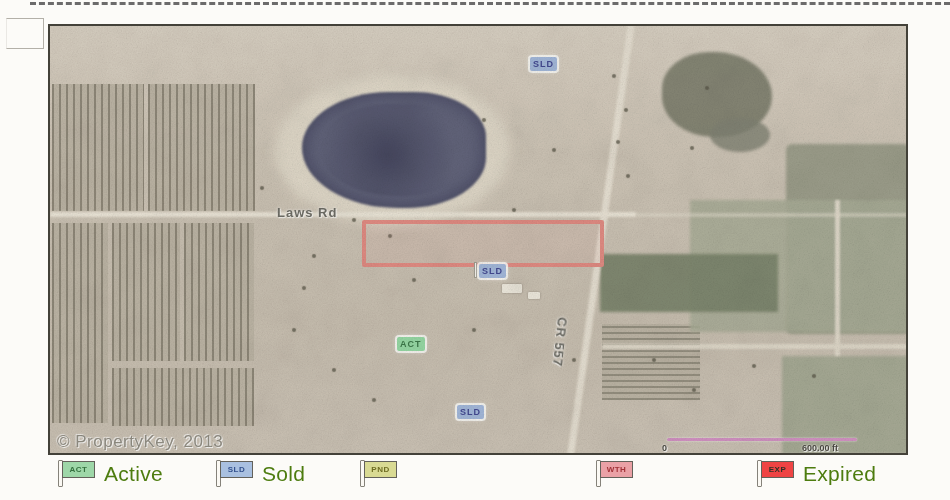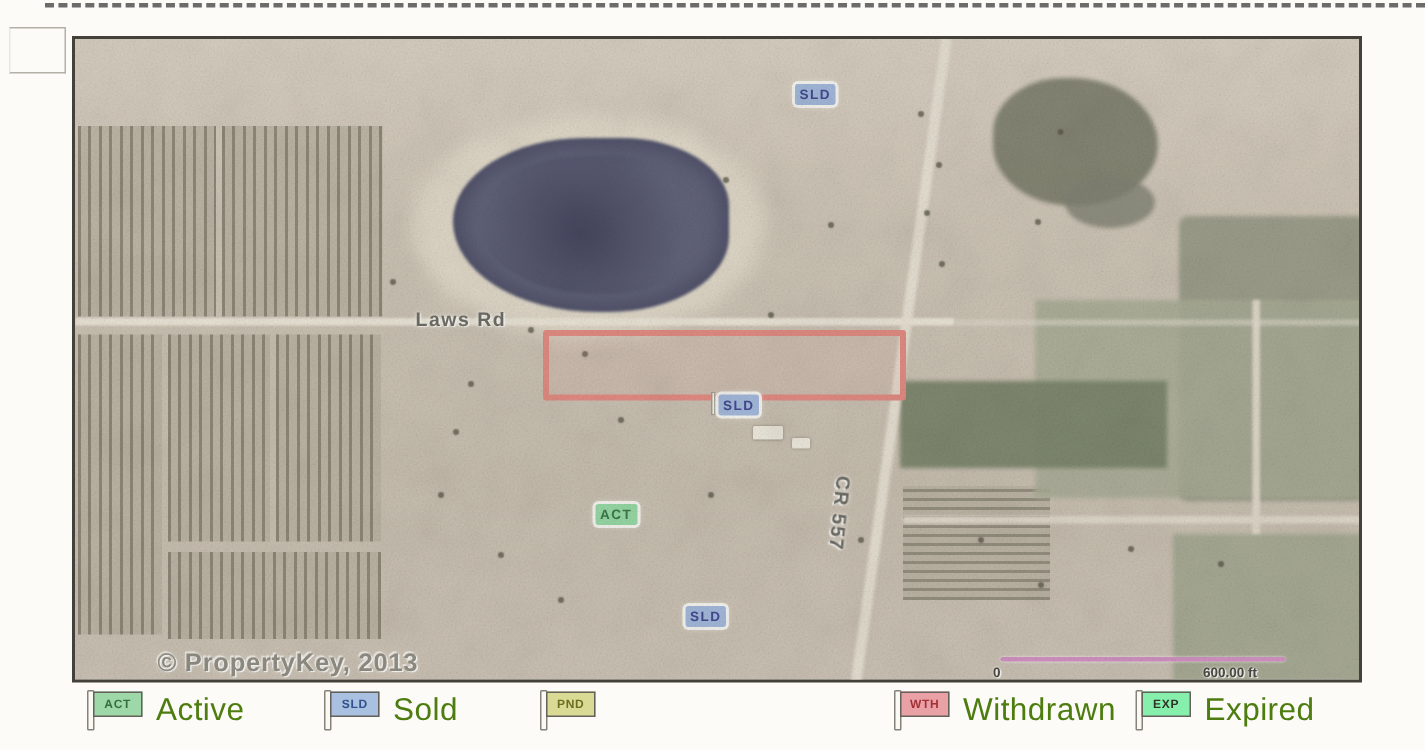--- a/index.html
+++ b/index.html
@@ -78,22 +78,22 @@
   .badge { position:static; display:inline-block; font-size:9px; font-weight:bold; letter-spacing:1px;
     padding:2px 3px; border-radius:2px; filter: blur(.3px);
     box-shadow: 0 0 0 2px rgba(252,252,248,.85), 0 0 5px rgba(255,255,255,.9); }
   .marker-pole { position:static; display:inline-block; width:3px; height:16px; background:#f7f5ef;
     border:1px solid #9a968a; margin-right:2px; vertical-align:middle; }
   .mk0 { left:480px; top:27px; }
   .mk1 { left:424px; top:234px; }
   .mk2 { left:347px; top:307px; }
   .mk3 { left:407px; top:375px; }
 
-  .watermark { left:7px; top:406px; font-size:17px; font-weight:bold; color:#8a867c; letter-spacing:.5px;
-    text-shadow: 1px 1px 0 rgba(255,255,255,.85), -1px -1px 0 rgba(255,255,255,.6), 0 0 3px rgba(255,255,255,.7); margin-left: 48px; }
+  .watermark { left:7px; top:406px; font-size:17px; font-weight:normal; color:#8a867c; letter-spacing:.5px;
+    text-shadow: 1px 1px 0 rgba(255,255,255,.85), -1px -1px 0 rgba(255,255,255,.6), 0 0 3px rgba(255,255,255,.7); }
 
   .scale-line { left:617px; top:412px; width:190px; height:3px; border-radius:2px; filter: blur(.4px);
     box-shadow: 0 0 2px rgba(255,255,255,.8); }
   .scale-label { top:417px; font-size:9px; font-weight:bold; color:#3e3c35;
     text-shadow: 0 0 2px #fff, 1px 1px 0 rgba(255,255,255,.8); }
   .scale-0 { left:612px; } .scale-end { left:752px; }
 
   .noise { left:0; top:0; width:860px; height:431px; mix-blend-mode: multiply; pointer-events:none; }
   .veil { left:0; top:0; width:860px; height:431px; background:rgba(255,252,246,.07); pointer-events:none; }
 
@@ -205,25 +205,24 @@
         <span class="flag-pole"></span>
         <span class="flag-face" style="background: rgb(217, 218, 147); color: rgb(111, 109, 34);">PND</span>
       </span>
     </div>
 
     <div class="legend-item" style="left:596px;">
       <span class="flag">
         <span class="flag-pole"></span>
         <span class="flag-face" style="background: rgb(234, 161, 166); color: rgb(162, 50, 56);">WTH</span>
       </span>
-      <span class="legend-label">Withdrawn</span>
     </div>
 
     <div class="legend-item" style="left:757px;">
       <span class="flag">
         <span class="flag-pole"></span>
-        <span class="flag-face" style="background: #86efac; color: rgb(47, 50, 38);">EXP</span>
+        <span class="flag-face" style="background: #ef4444; color: rgb(47, 50, 38);">EXP</span>
       </span>
       <span class="legend-label">Expired</span>
     </div>
 
   </div>
 </div>
 
 </body></html>

